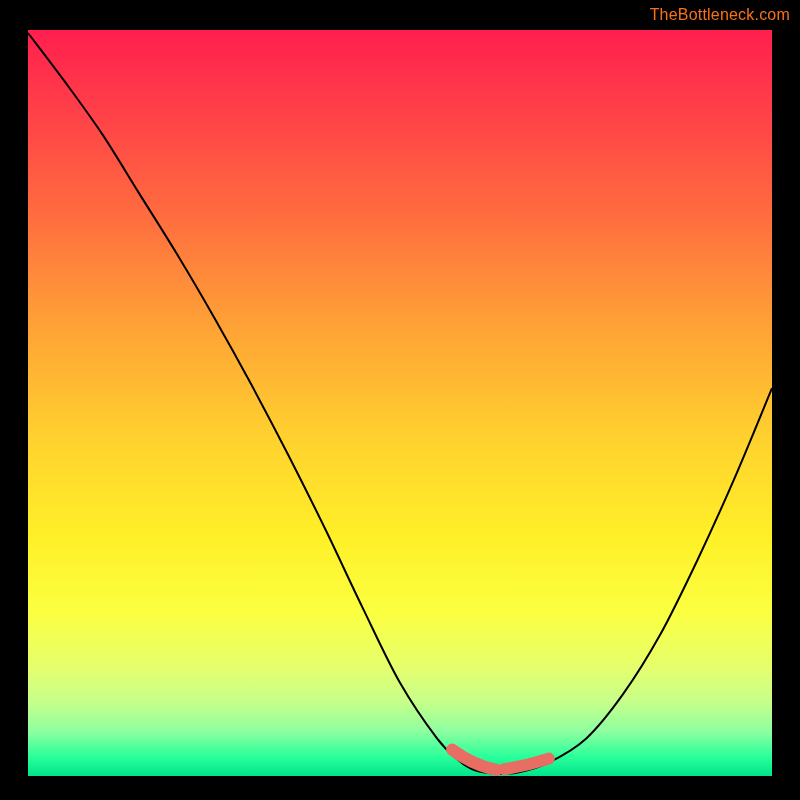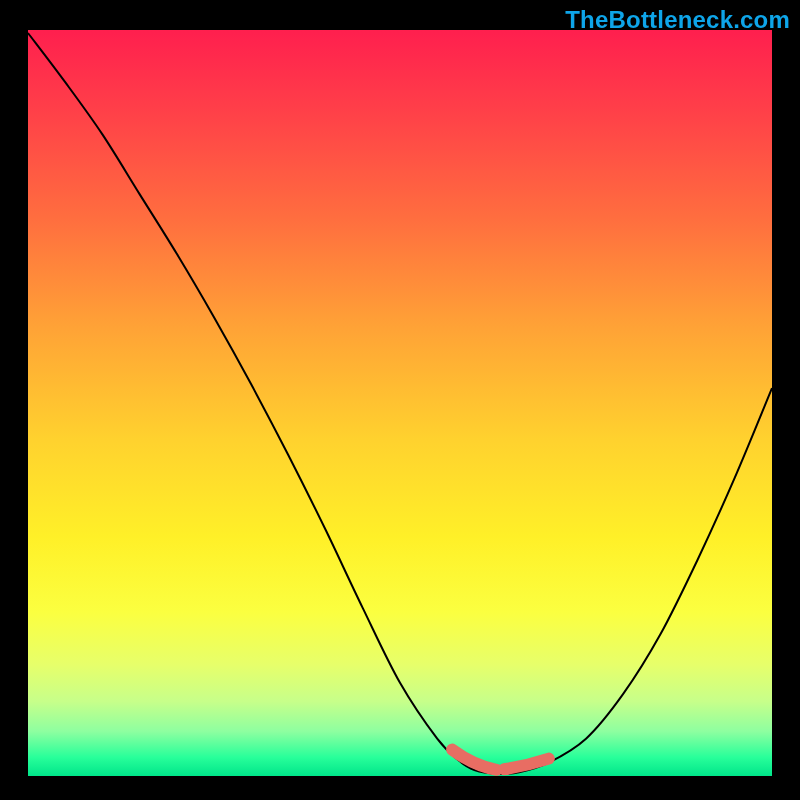--- a/index.html
+++ b/index.html
@@ -14,23 +14,23 @@
     position: relative;
     width: 800px;
     height: 800px;
     background: #000;
   }
   .watermark {
     position: absolute;
     top: 6px;
     right: 10px;
     font-family: Arial, Helvetica, sans-serif;
-    font-size: 24px;
-    color: #0ea5e9;
-    font-weight: 700;
+    font-size: 16px;
+    color: #f97316;
+    font-weight: 400;
     letter-spacing: 0.2px;
     z-index: 4;
   }
   svg.plot {
     position: absolute;
     left: 0;
     top: 0;
     z-index: 2;
   }
   .curve {

